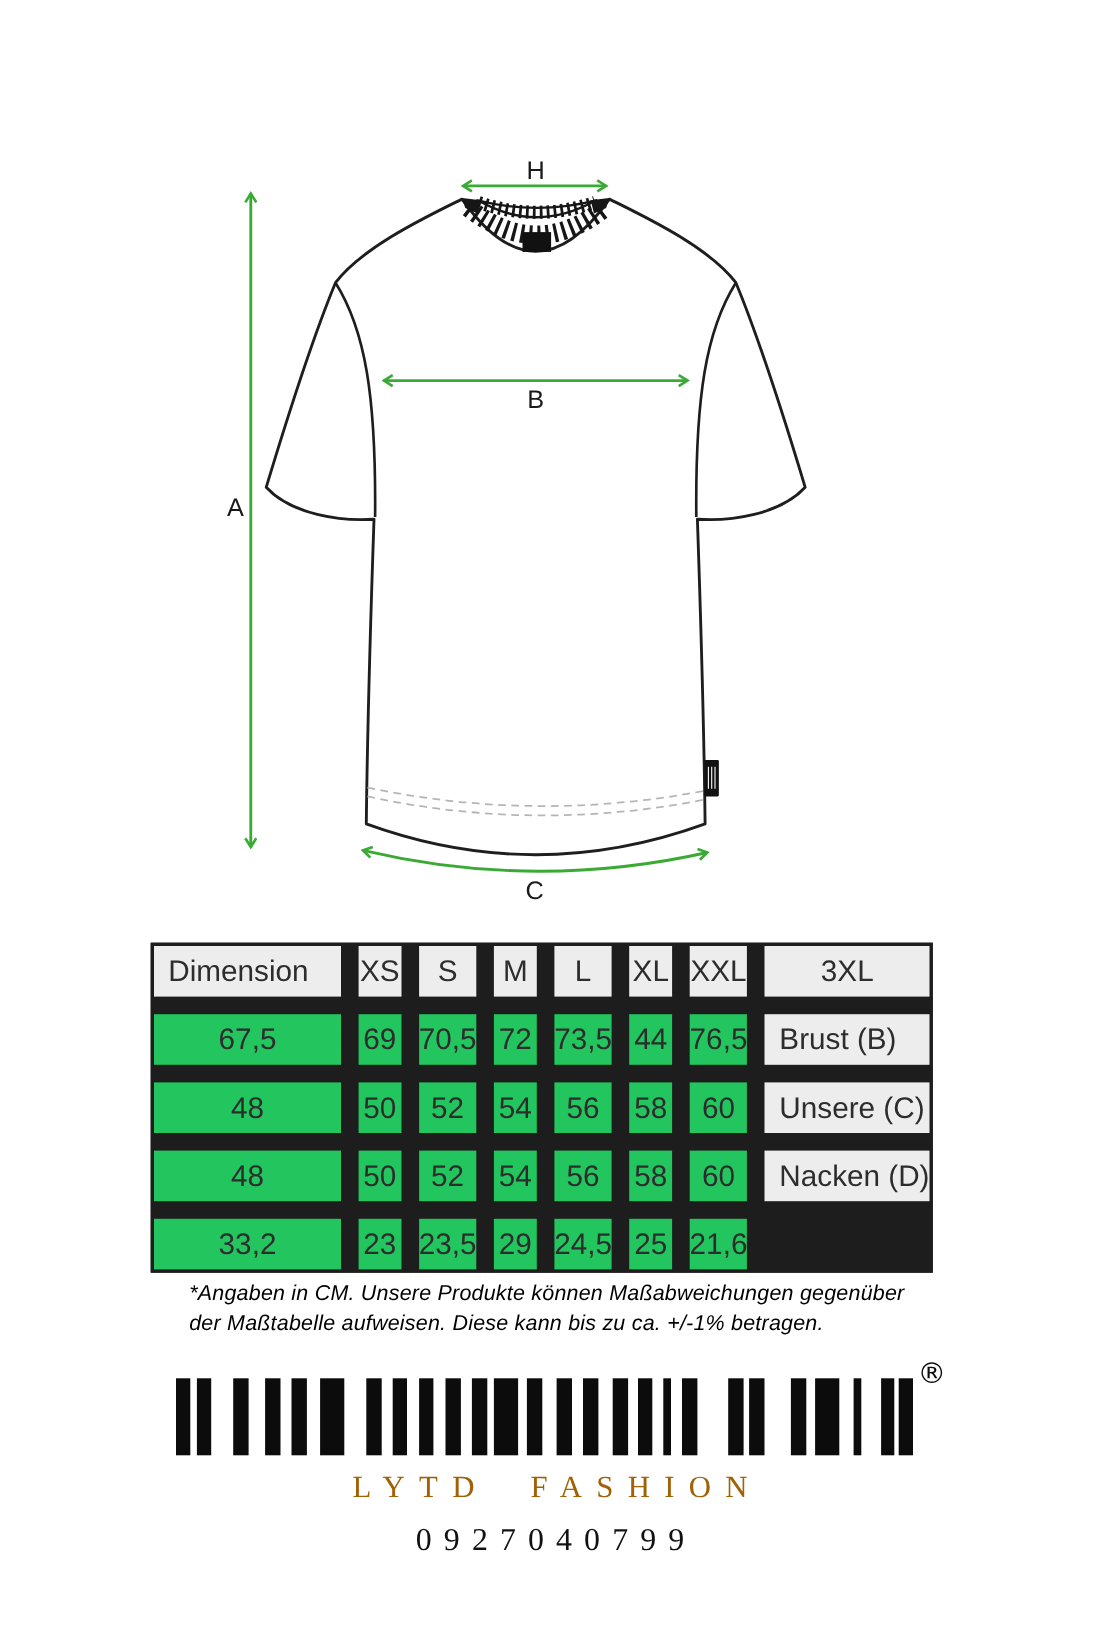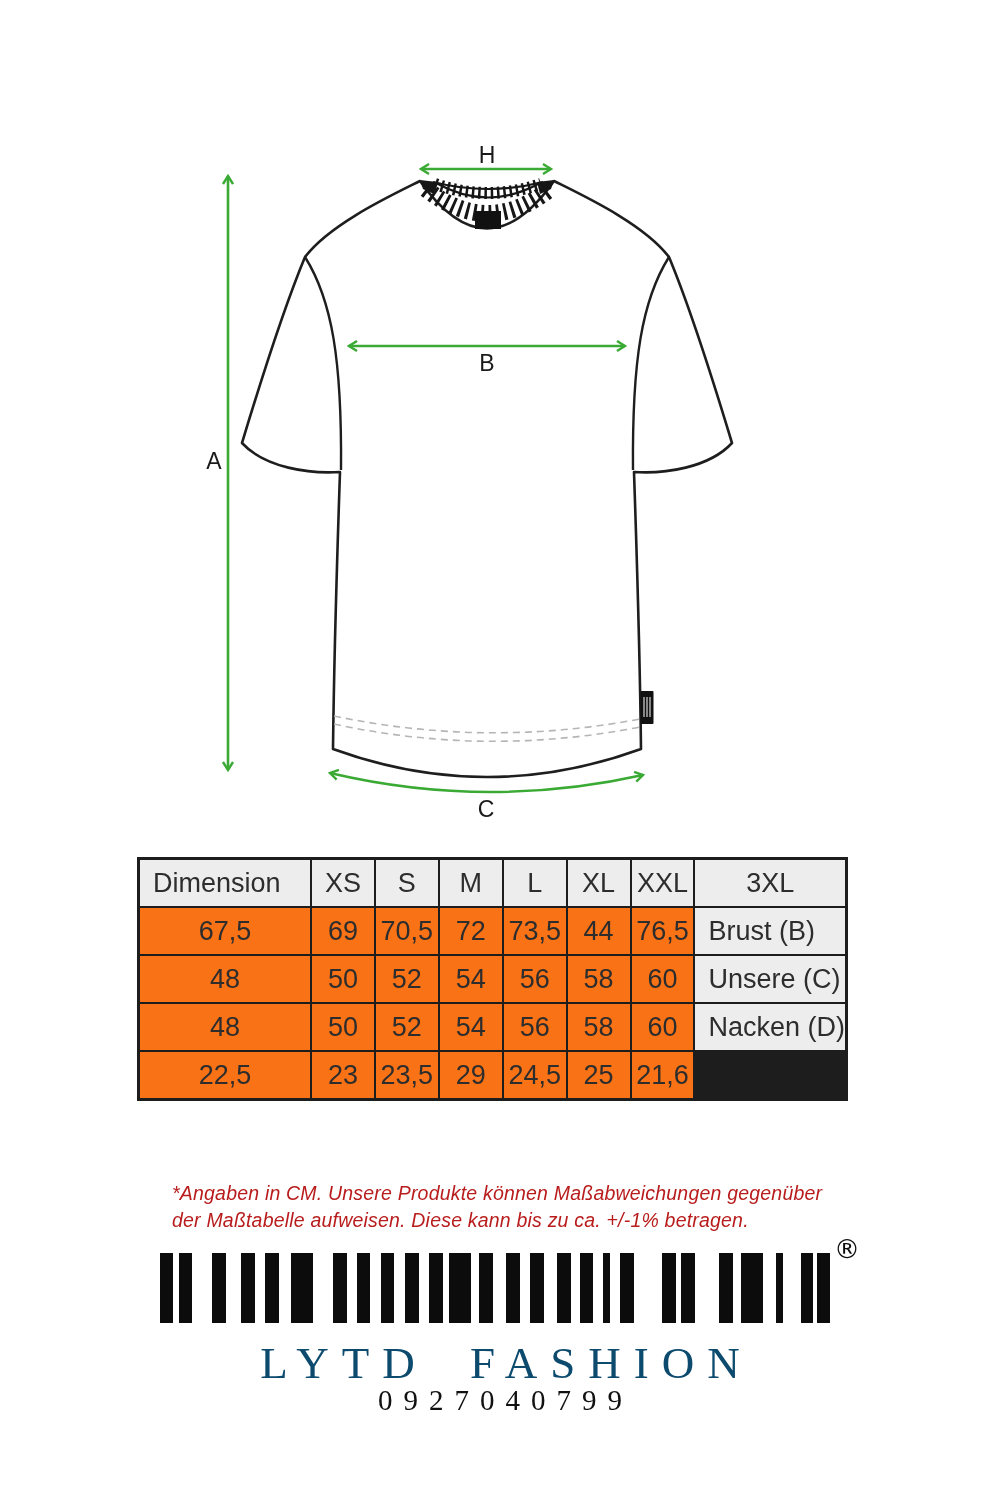--- a/index.html
+++ b/index.html
@@ -22,43 +22,43 @@
   .wedge { fill:#161616; }
   .arrow { fill:none; stroke:var(--green); stroke-width:2.6; }
   .dim-label { font-family:"Liberation Sans", sans-serif; font-size:23px; fill:#1a1a1a; }
   .tag { fill:#111; }
   .tag-tick { stroke:#fff; stroke-width:1; }
 
   
   .size-table {
     position:absolute; left:137px; top:857px; width:711px;
     display:grid; grid-template-columns:170px repeat(7, 1fr);
-    gap:2px; background:var(--border); border:3px solid var(--border);
+    gap:16px; background:var(--border); border:3px solid var(--border);
   }
   .cell {
-    background:#f97316; height:46px; display:flex; align-items:center; justify-content:center;
+    background:#22c55e; height:46px; display:flex; align-items:center; justify-content:center;
     font-size:27px; color:#2d2d2d; white-space:nowrap;
   }
   .cell.head, .cell.rowlabel { background:var(--cellbg); }
   .cell.rowlabel, .cell.dim { justify-content:flex-start; padding-left:13px; }
 
   
   .footnote {
     position:absolute; left:172px; top:1163px; width:680px;
-    font-style:italic; font-size:19.5px; line-height:27px; color:#b91c1c; letter-spacing:0.2px;margin-top:17px;
+    font-style:italic; font-size:19.5px; line-height:27px; color:#000000; letter-spacing:0.2px;
   }
 
   
   .barcode { position:absolute; left:160px; top:1253px; width:672px; height:70px; display:flex; }
   .barcode .bar { height:70px; background:#0c0c0c; flex:0 0 auto; }
   .regmark { position:absolute; left:834px; top:1234px; font-size:26px; color:#0c0c0c;
              font-family:"DejaVu Sans", sans-serif; }
   .brand-name {
     position:absolute; left:0; top:1337px; width:1000px; text-align:center;
-    font-family:"Liberation Serif", serif; font-size:45px; color:#0c4a6e;
+    font-family:"Liberation Serif", serif; font-size:28px; color:#a16207;
     letter-spacing:13px; word-spacing:18px; text-indent:13px;
   }
   .brand-number {
     position:absolute; left:0; top:1384px; width:1000px; text-align:center;
     font-family:"Liberation Serif", serif; font-size:29px; color:#111;
     letter-spacing:11px; text-indent:11px;
   }
 </style>
 </head>
 <body>
@@ -155,21 +155,21 @@
     <div class="cell rowlabel">Unsere (C)</div>
     <div class="cell">48</div>
     <div class="cell">50</div>
     <div class="cell">52</div>
     <div class="cell">54</div>
     <div class="cell">56</div>
     <div class="cell">58</div>
     <div class="cell">60</div>
 
     <div class="cell rowlabel">Nacken (D)</div>
-    <div class="cell">22,5</div>
+    <div class="cell">33,2</div>
     <div class="cell">23</div>
     <div class="cell">23,5</div>
     <div class="cell">29</div>
     <div class="cell">24,5</div>
     <div class="cell">25</div>
     <div class="cell">21,6</div>
   </div>
 
   <div class="footnote">
     <div>*Angaben in CM. Unsere Produkte können Maßabweichungen gegenüber</div>

